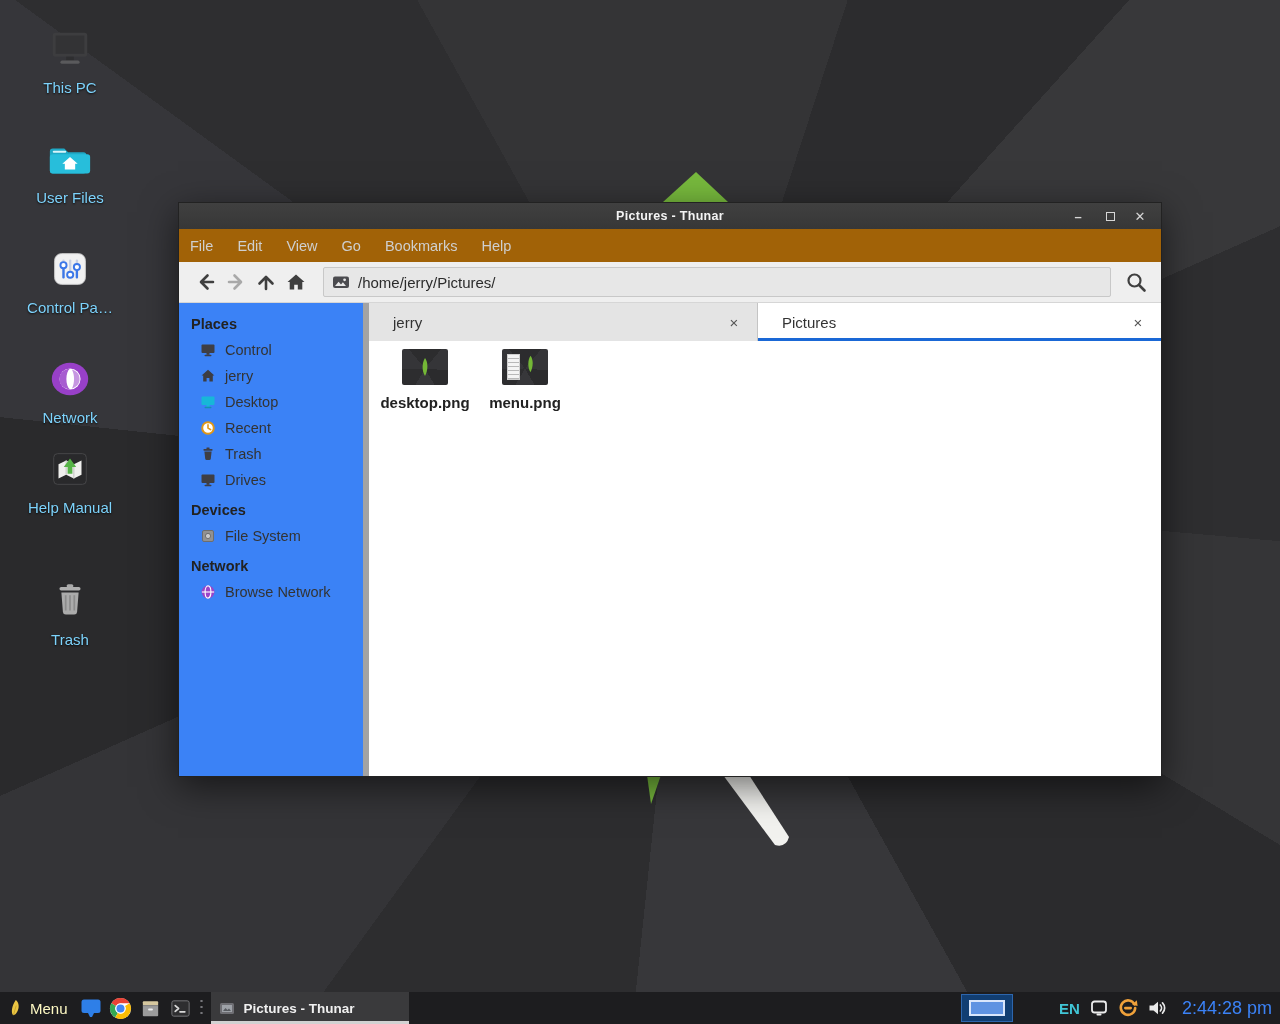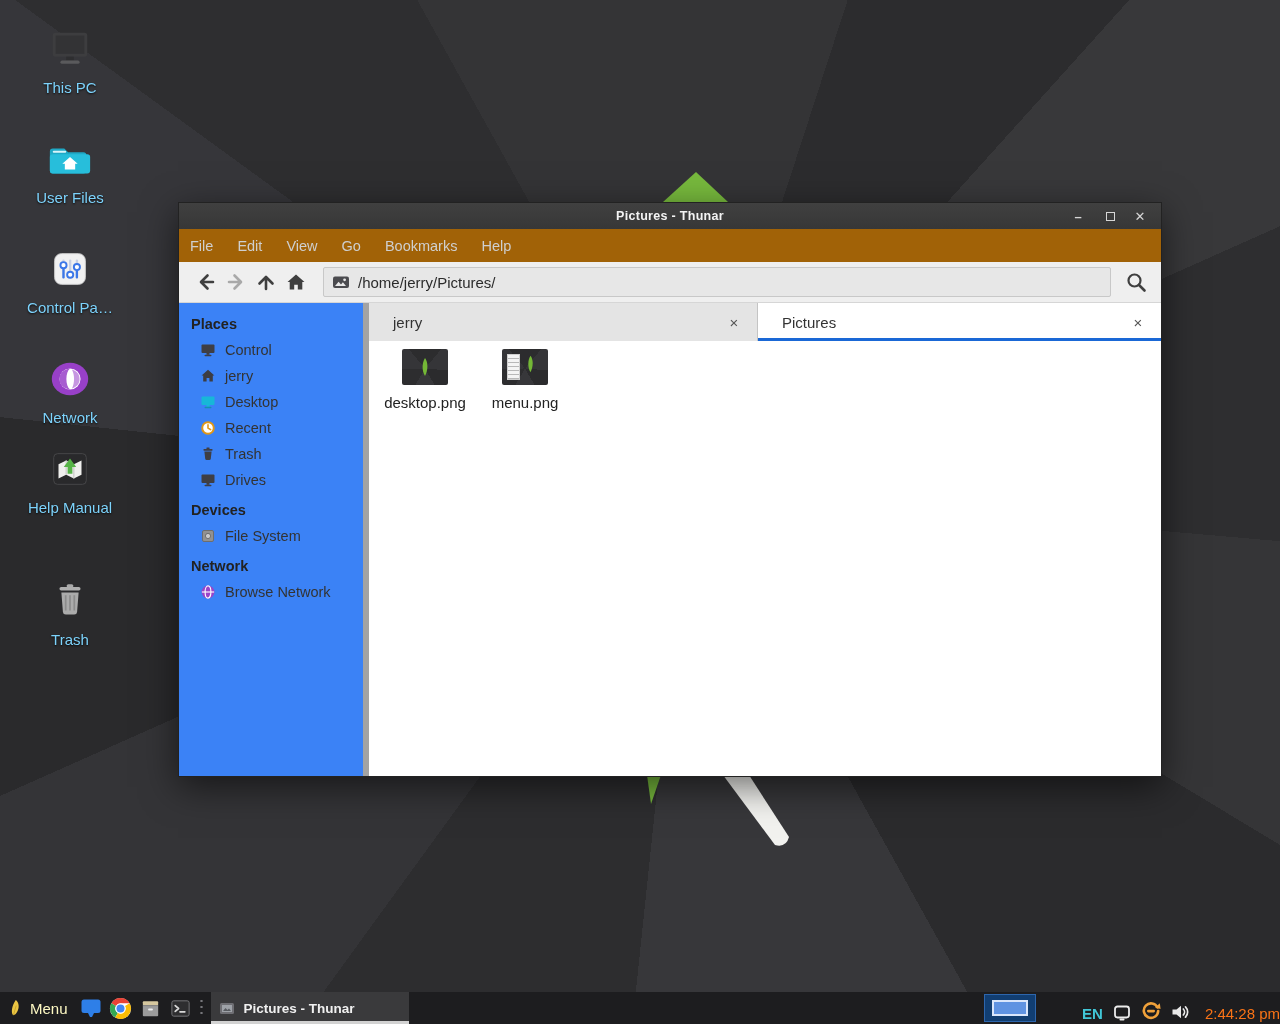--- a/index.html
+++ b/index.html
@@ -65,21 +65,21 @@
   #tabbar { height:38px; display:flex; background:#d8d8d8; flex:none; }
   .tab { display:flex; align-items:center; font-size:15px; color:#333;
     padding:0 14px 0 24px; cursor:pointer; position:relative; }
   .tab .tlabel { flex:1; }
   .tab .tclose { margin-left:14px; color:#555; font-size:15px; width:18px;
     text-align:center; cursor:pointer; }
   #tab-jerry { width:389px; background:#e4e4e4; border-right:1px solid #c4c4c4; }
   #tab-pictures { flex:1; background:#fff; box-shadow: inset 0 -3px 0 #1a68d6; }
 
   #fileview { flex:1; background:#fff; display:flex; align-items:flex-start;
-    padding:8px 0 0 6px; }
+    padding:8px 0 0 6px;font-weight:bold; }
   .fitem { width:100px; text-align:center; cursor:pointer; }
   .thumb { width:46px; height:36px; margin:0 auto; position:relative;
     border-radius:2px; overflow:hidden; }
   .thumb-dark { background: conic-gradient(from 0deg at 50% 54%,
       #2c2c2e 0 40deg, #353538 40deg 95deg, #2b2b2d 95deg 150deg,
       #37373a 150deg 210deg, #2d2d2f 210deg 268deg, #353538 268deg 320deg,
       #2c2c2e 320deg 360deg); }
   .thumb svg { position:absolute; }
   .menu-panel { position:absolute; left:5px; top:5px; width:13px; height:26px;
     background:#f4f4f4; border:1px solid #cfcfcf;
@@ -105,28 +105,28 @@
   .launcher { width:30px; height:32px; display:flex; align-items:center;
     justify-content:center; cursor:pointer; }
   #handle { width:7px; height:20px; margin:0 2px;
     background-image:radial-gradient(circle, #77777b 1px, transparent 1.3px);
     background-size:7px 6px; }
   #taskbtn { margin-left:4px; width:198px; height:32px; background:#3a3a3c;
     box-shadow: inset 0 -3px 0 #d2d2d2; display:flex; align-items:center;
     gap:9px; padding:0 8px; cursor:pointer; }
   #taskbtn .tklabel { color:#f0f0f0; font-size:13.5px; font-weight:bold;
     white-space:nowrap; overflow:hidden; }
-  #tray { margin-left:auto; display:flex; align-items:flex-end; }
+  #tray { margin-left:auto; display:flex; align-items:center; padding-right:8px; }
   #pager { width:52px; height:28px; background:#113e72; border:1px solid #2d66ad;
     padding:5px 7px; margin-right:46px; cursor:pointer; }
   #pager .ws { width:100%; height:100%; background:#5f93e2; border:2px solid #d9e6fb; }
   #lang { color:#41c6d6; font-weight:bold; font-size:15px; margin-right:10px; cursor:pointer; }
   .tray-ic { display:flex; align-items:center; justify-content:center;
     margin-right:8px; cursor:pointer; }
-  #clock { color:#f97316; font-size:15px; margin-left:6px; cursor:pointer; }
+  #clock { color:#3b82f6; font-size:18px; margin-left:6px; cursor:pointer; }
 </style>
 </head>
 <body>
 
 <div id="wallpaper">
   <svg width="1280" height="1024">
     <polygon points="663,202 728,202 696,172" fill="#77b93d"></polygon>
     <polygon points="647,775 661,775 651,804" fill="#77b93d"></polygon>
     <path d="M723,775 L749,775 L789,837 Q786,848 775,845 Z" fill="#f2f2ef"></path>
   </svg>

